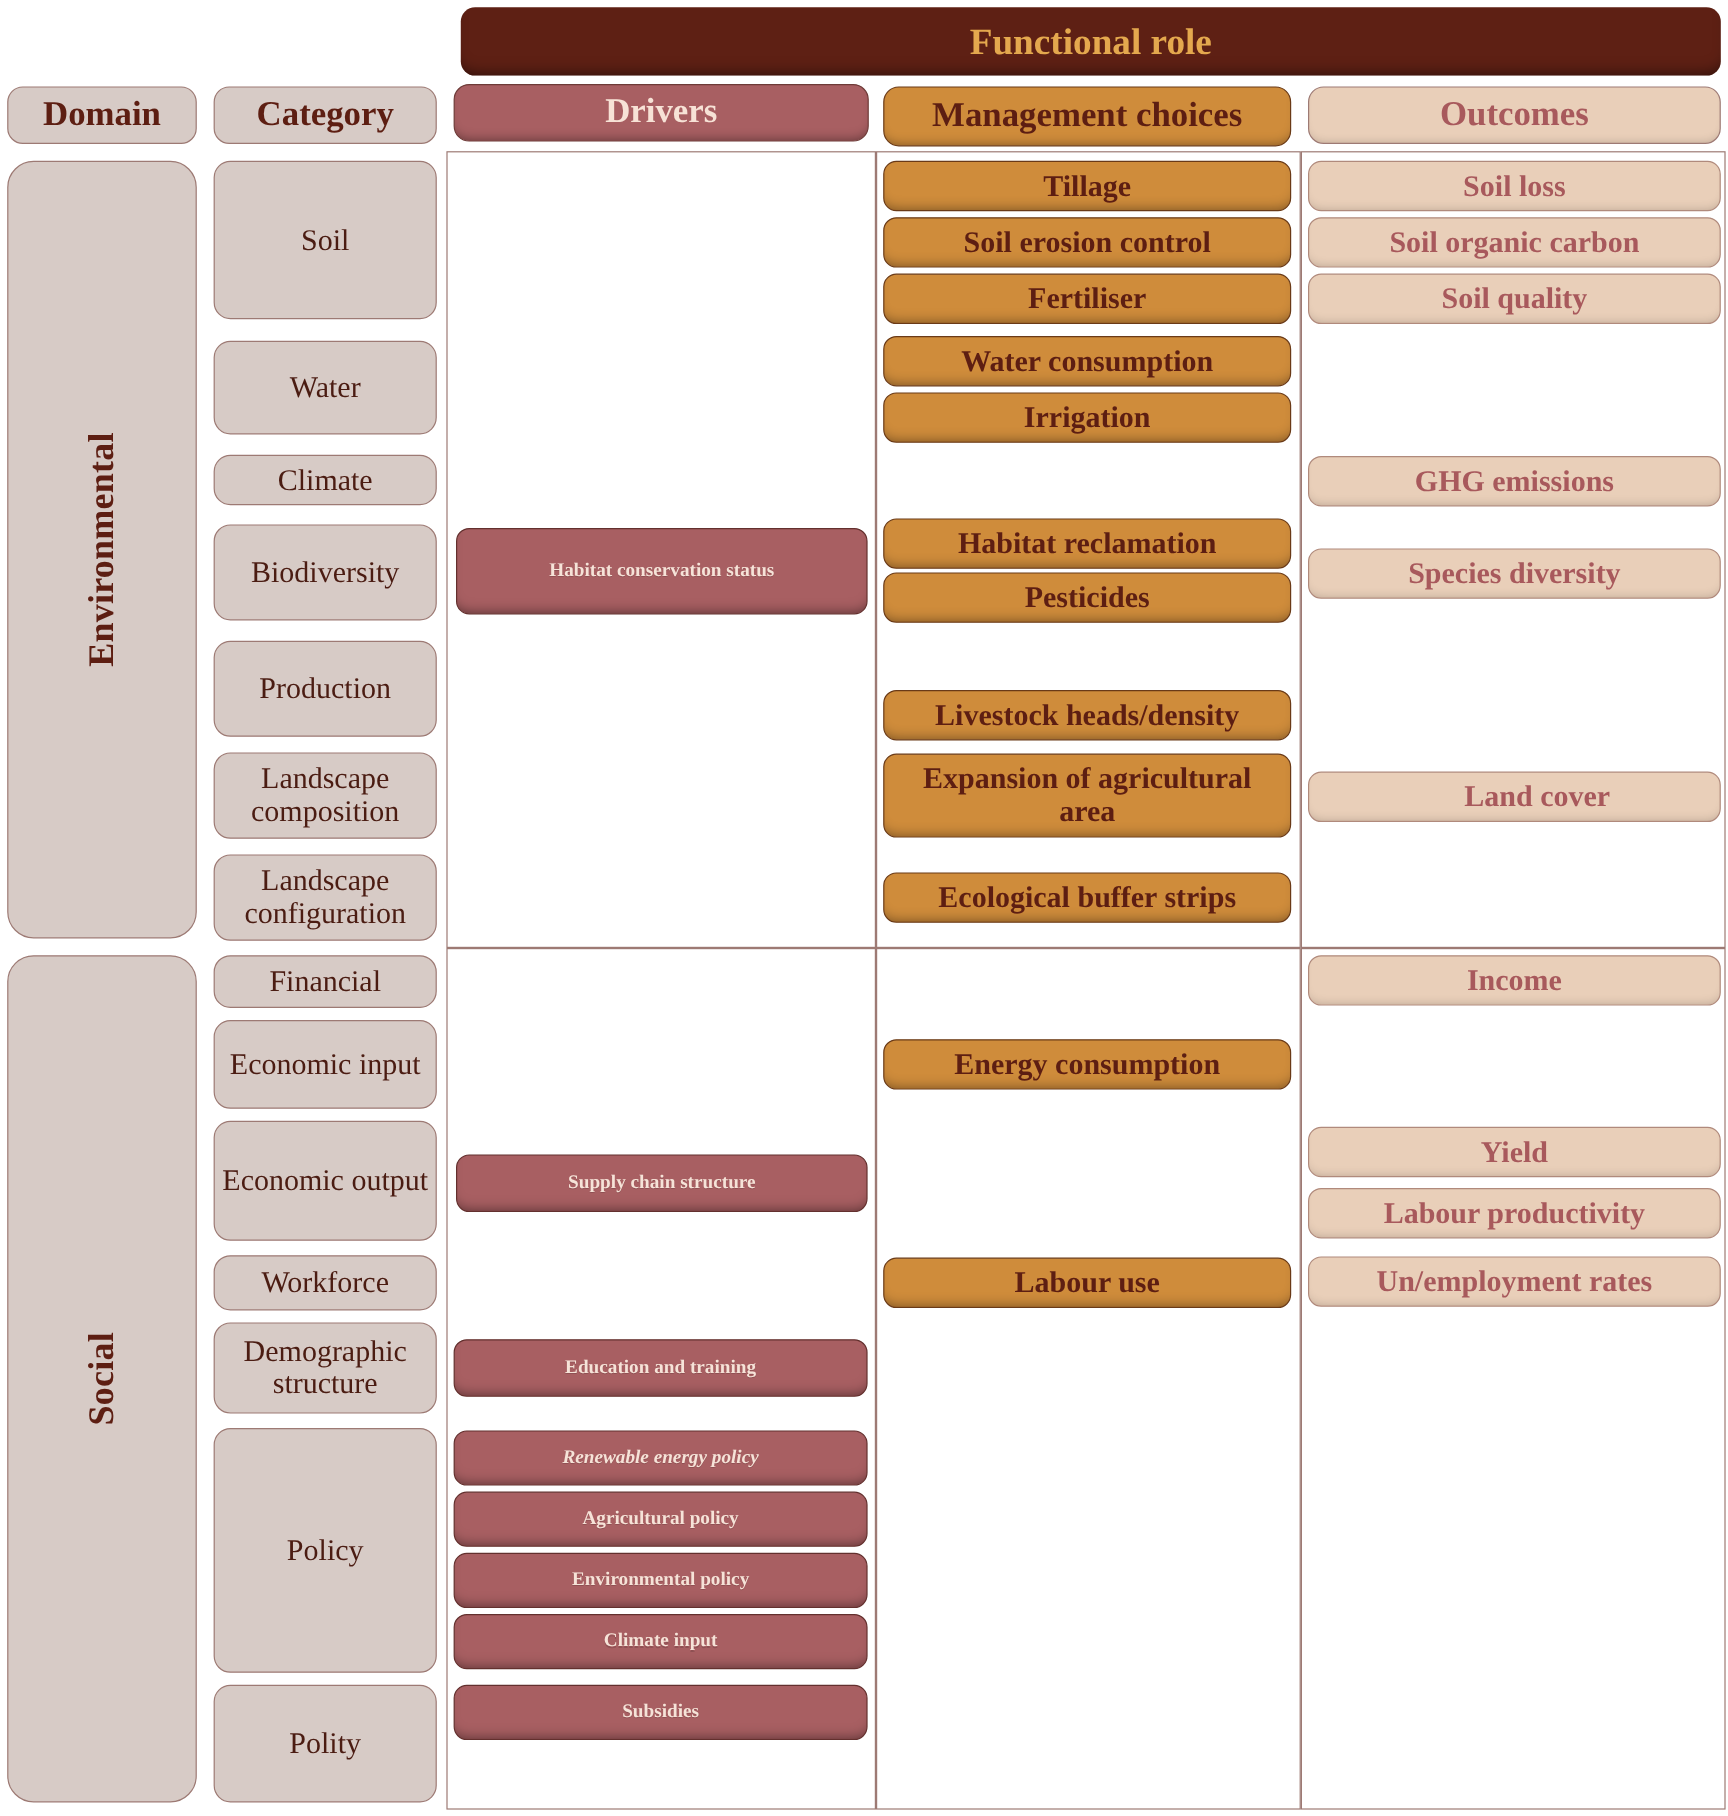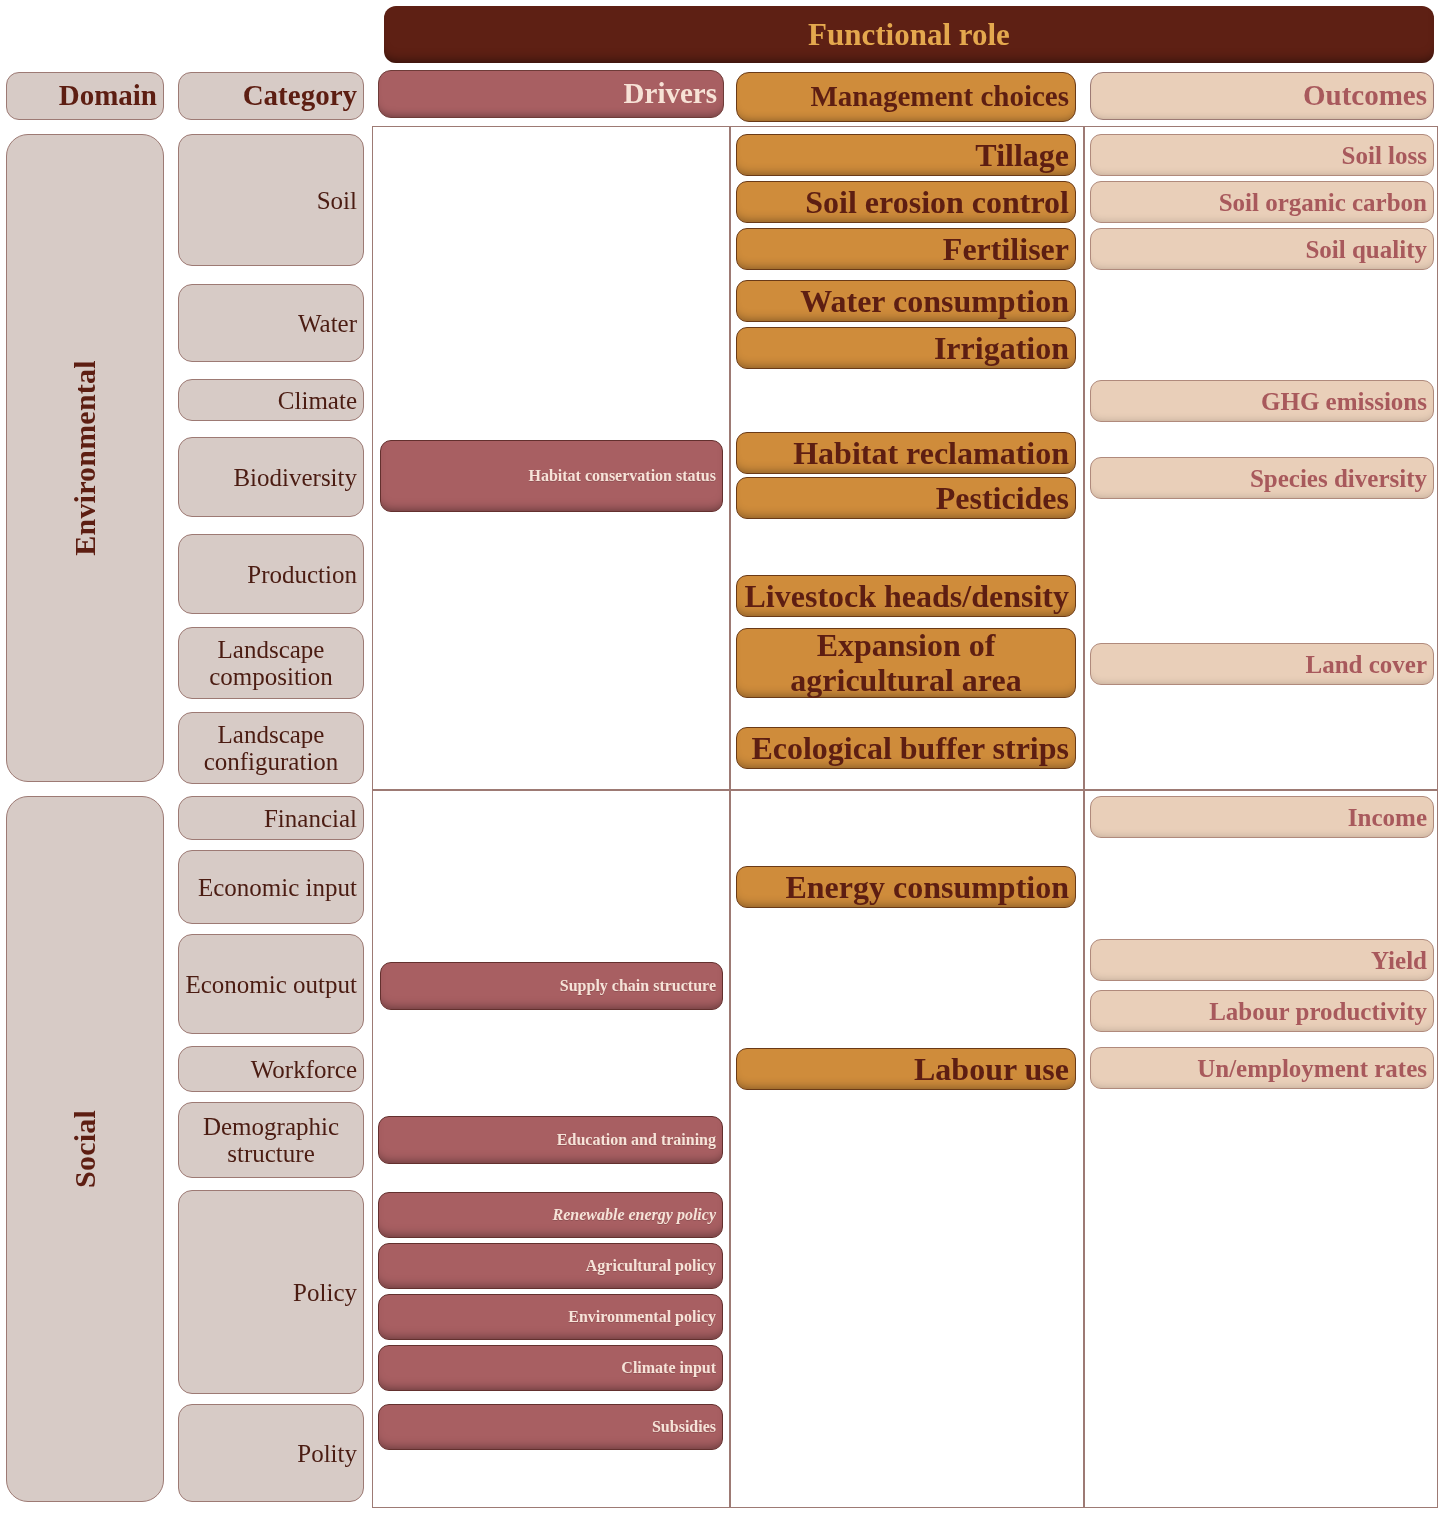--- a/index.html
+++ b/index.html
@@ -8,21 +8,21 @@
     width:1440px;height:1513px;position:relative;overflow:hidden;
   }
   #stage{position:absolute;left:0;top:0;width:1440px;height:1513px;}
 
   
   .abs{position:absolute;box-sizing:border-box;}
 
   
   .box{
     position:absolute;box-sizing:border-box;
-    display:flex;align-items:center;justify-content:flex-end;
+    display:flex;align-items:center;justify-content:center;
     text-align:center;line-height:1.08;
     border-radius:11px;
     border:1.6px solid #8d5a55;
     padding:2px 6px;
   }
 
   
   .cat{
     background:#d7cbc6;
     border:1.5px solid #9d7a74;
@@ -74,21 +74,21 @@
 
   
   .drv{
     background:#a85f62;border:1.8px solid #63302e;color:#f6e3d8;
     font-weight:bold;font-size:16px;
     text-shadow:0 1px 0 rgba(0,0,0,.15);
     box-shadow:inset 0 -8px 11px -8px rgba(0,0,0,.5);
   }
   .mgt{
     background:#cf8c3b;border:1.8px solid #6a3a17;color:#5d1e12;
-    font-weight:bold;font-size:32px;
+    font-weight:bold;font-size:25px;
     box-shadow:inset 0 -8px 11px -8px rgba(0,0,0,.45);
   }
   .out{
     background:#e9cfb9;border:1.5px solid #b08a7c;color:#a8595c;
     font-weight:bold;font-size:25px;
     box-shadow:inset 0 -6px 10px -8px rgba(0,0,0,.30);
   }
 
   
   .panel{border:1.5px solid #9d7a74;background:transparent;}

